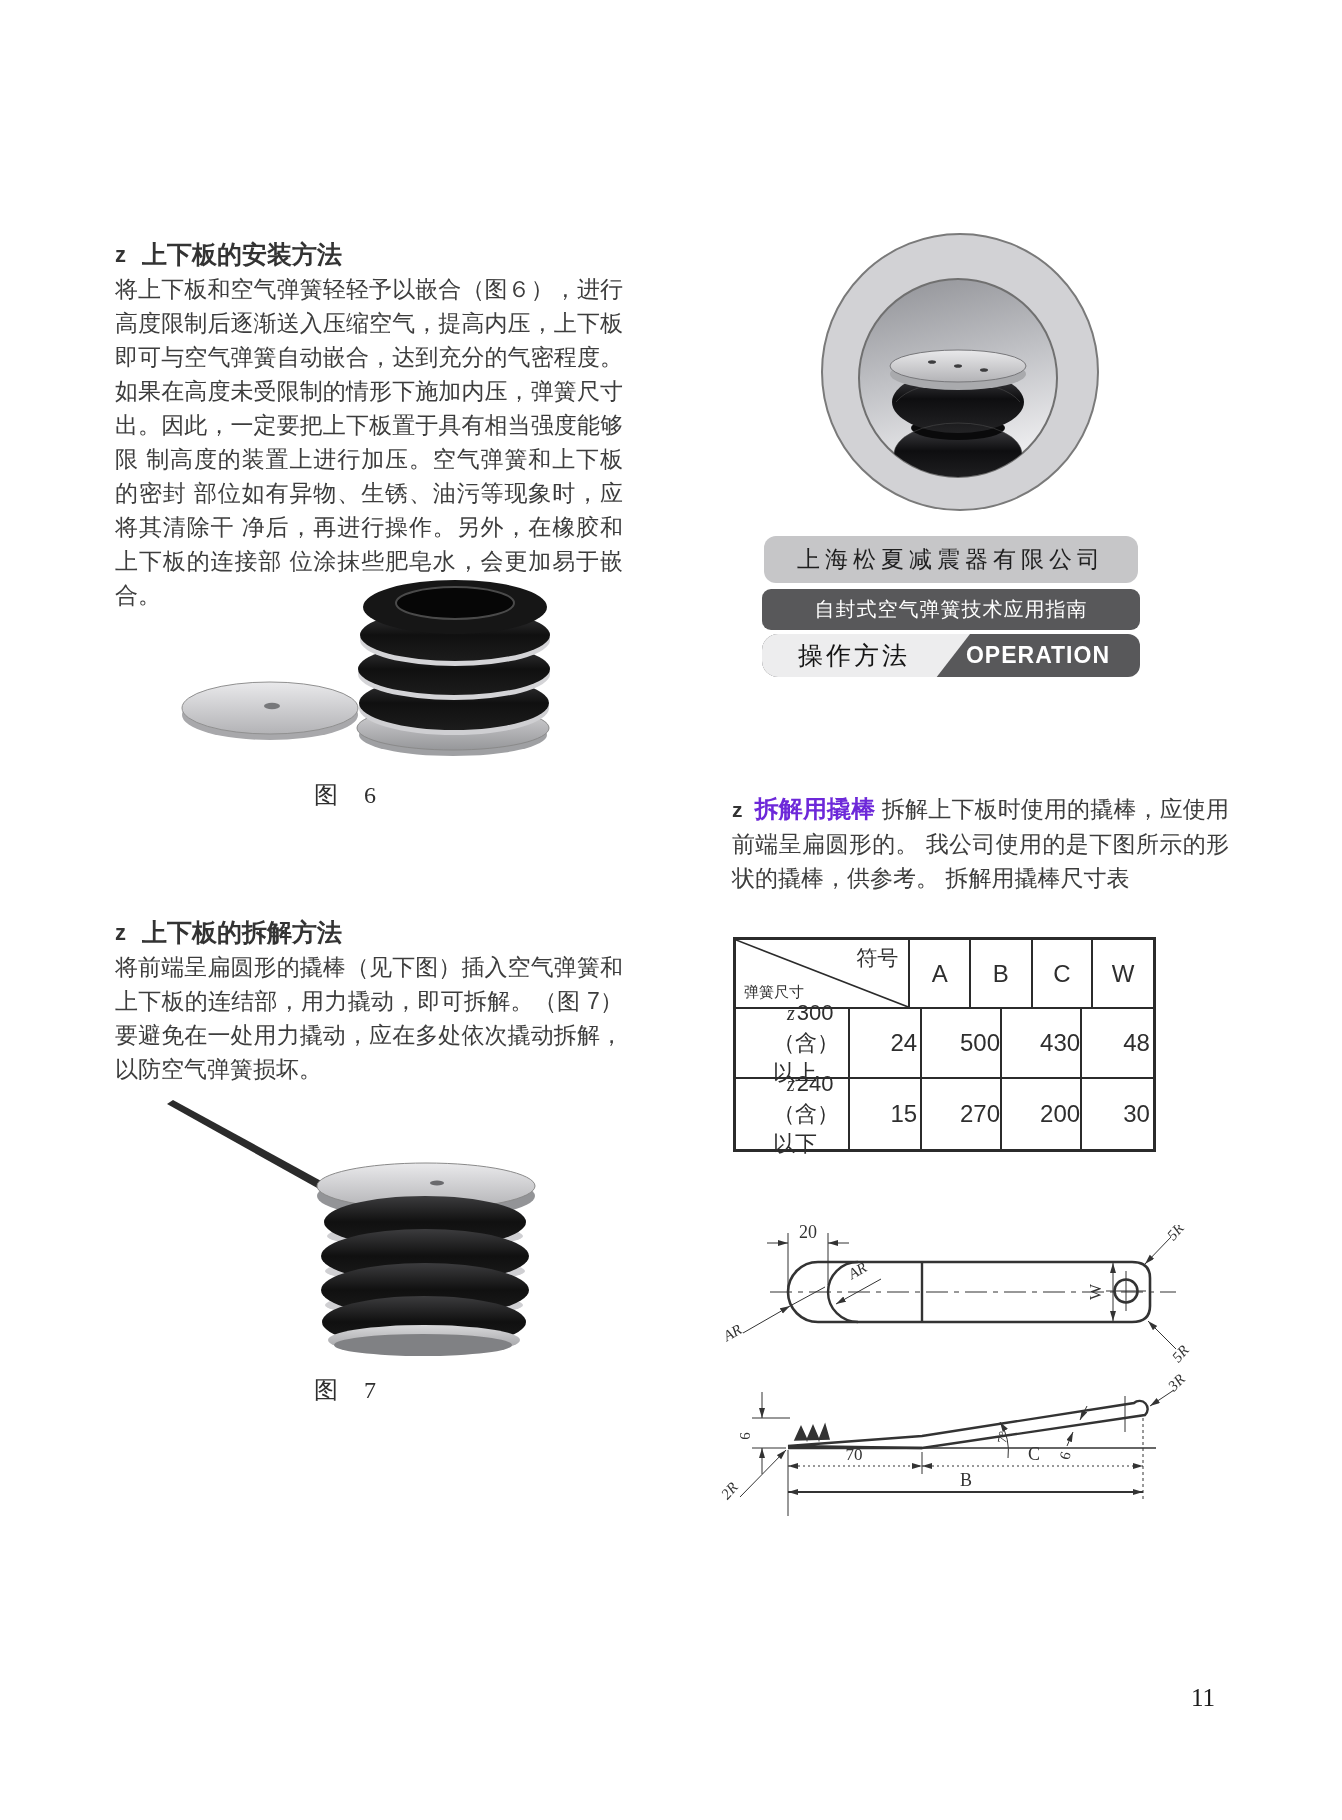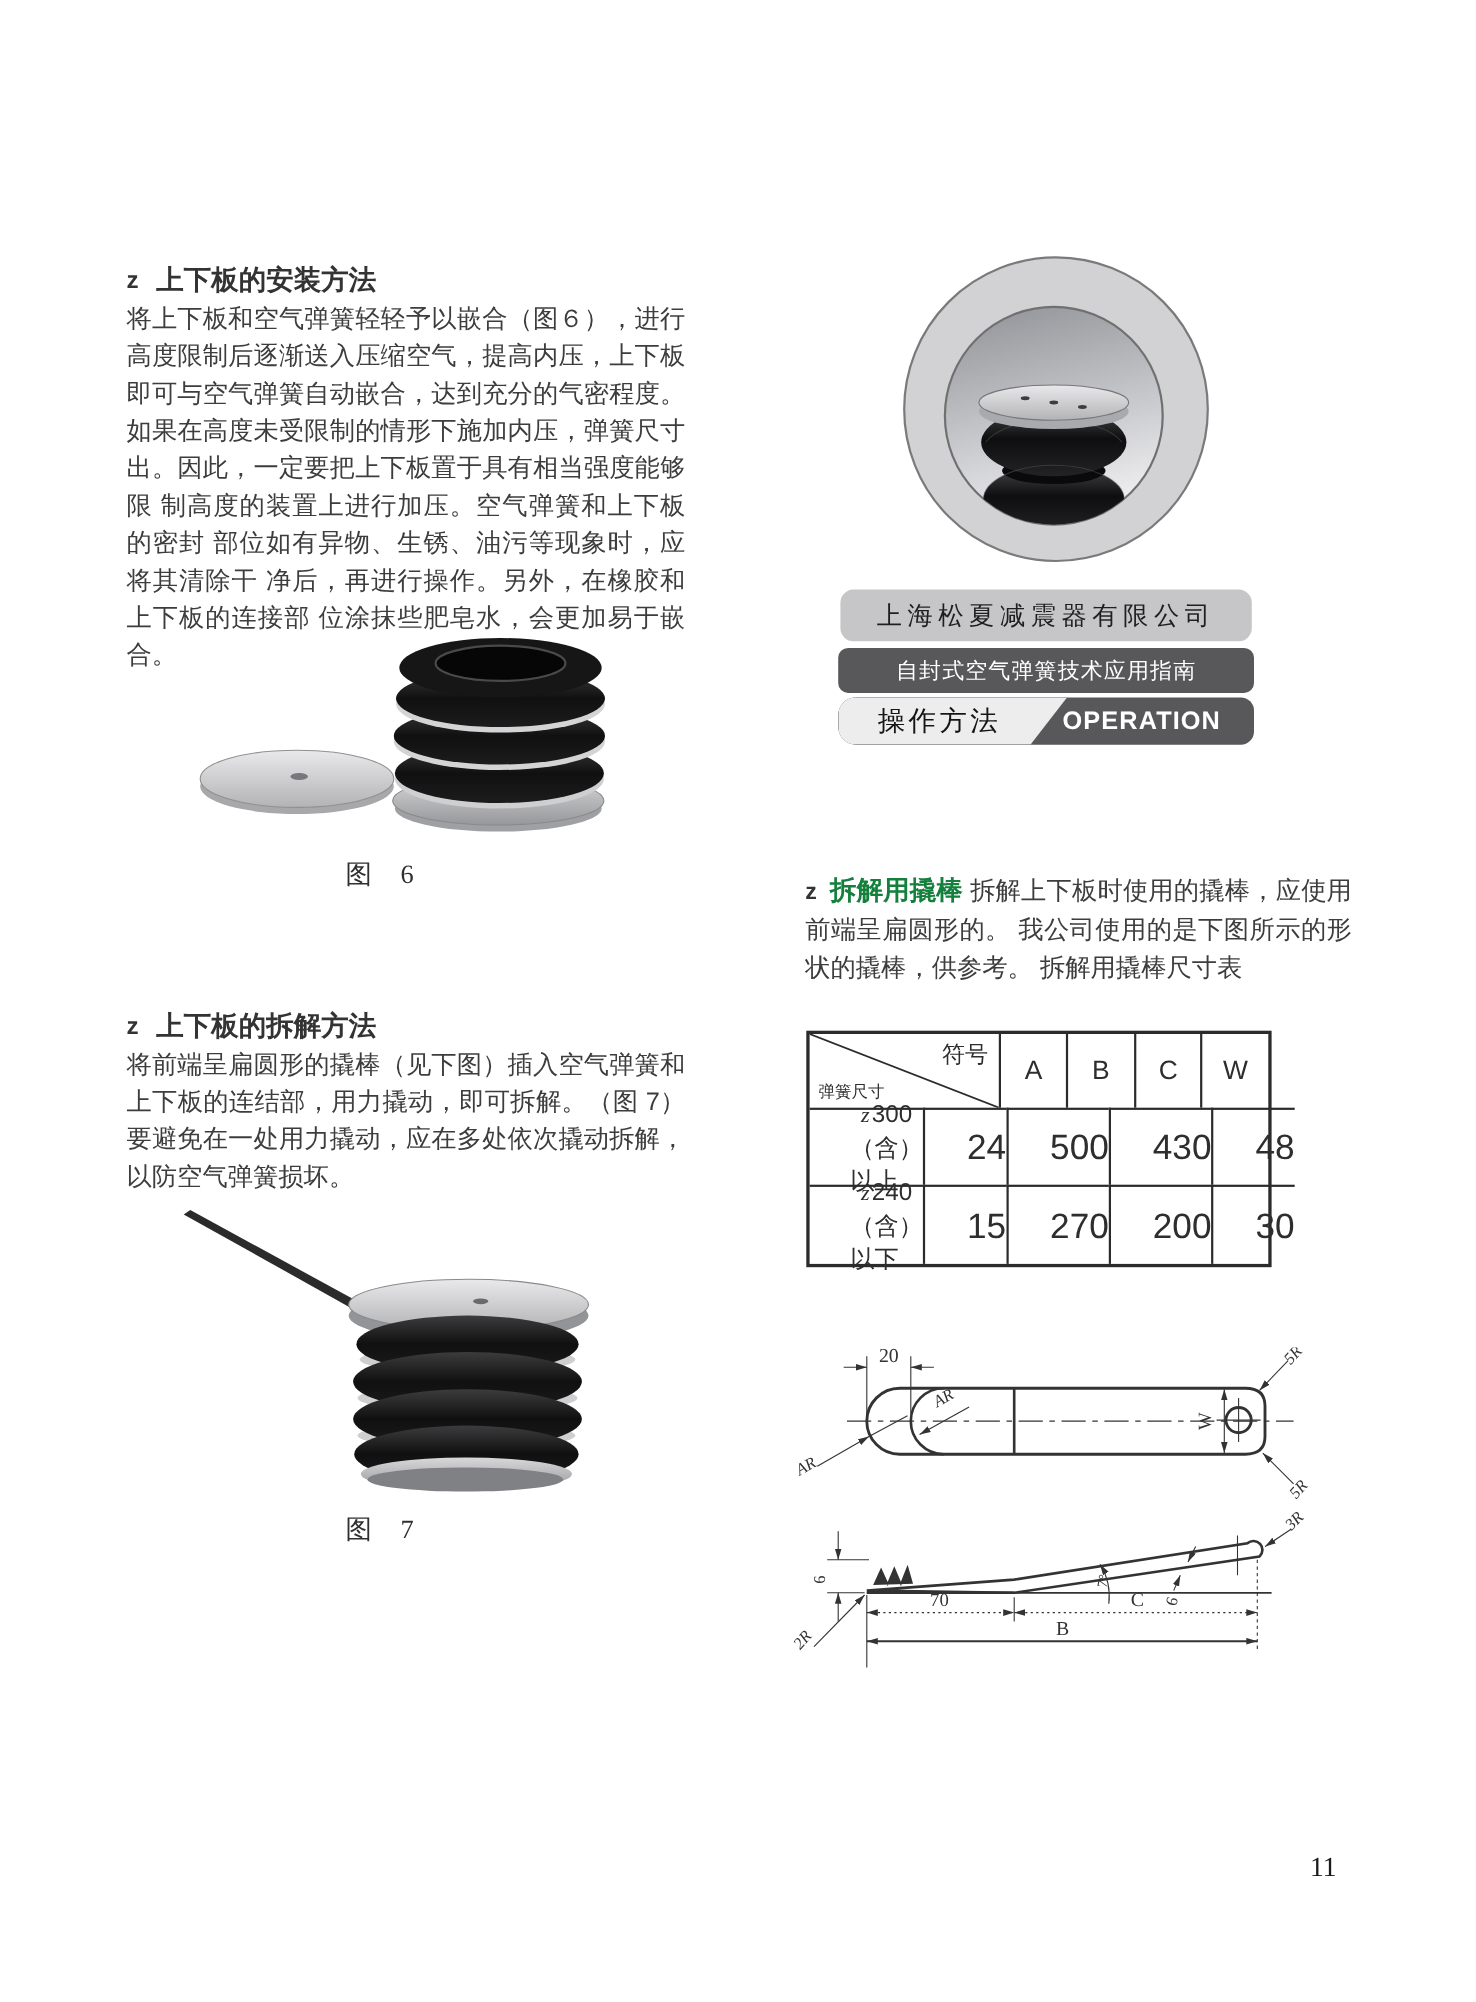--- a/index.html
+++ b/index.html
@@ -9,21 +9,21 @@
     overflow:hidden;
   }
   .abs{position:absolute;}
 
   
   .sec-head{display:flex;align-items:baseline;font-weight:600;color:#333;font-size:25px;}
   .sec-head .bullet{font-size:22px;font-weight:600;margin-right:16px;transform:translateY(-1px);}
 
   
   .body-text{font-size:23px;line-height:34px;text-align:justify;color:#3d3d3d;margin:0;}
-  .lead-strong{font-weight:600;font-size:24px;color:#15803d;}
+  .lead-strong{font-weight:600;font-size:24px;color:#6d28d9;}
   .lead-bullet{font-size:21px;font-weight:600;color:#333;margin-right:12px;}
 
   
   .fig-cap{font-family:"Liberation Serif","DejaVu Serif",serif;font-size:24px;color:#2f2f2f;
     text-align:center;letter-spacing:10px;}
 
   
   .banner1{background:#c6c6c8;border-radius:12px;display:flex;align-items:center;justify-content:center;
     font-family:"Liberation Serif","DejaVu Serif",serif;font-size:23px;color:#1f1f1f;letter-spacing:5px;}
   .banner2{background:#58585a;border-radius:9px;display:flex;align-items:center;justify-content:center;
@@ -42,21 +42,21 @@
   .t-cell{border-left:2px solid #2b2b2b;display:flex;align-items:center;justify-content:center;
     color:#2e2e2e;}
   .t-cell.first{border-left:none;padding-left:37px;}
   .t-row + .t-row .t-cell{border-top:2px solid #2b2b2b;}
   .t-head .t-cell{font-size:24px;}
   .t-corner{position:relative;width:152px;}
   .t-corner .lab-top{position:absolute;top:4px;right:10px;font-size:21px;color:#2e2e2e;}
   .t-corner .lab-bot{position:absolute;bottom:5px;left:8px;font-size:15px;color:#2e2e2e;}
   .t-corner svg{position:absolute;inset:0;width:100%;height:100%;}
   .w-a{width:66px;}.w-b{width:67px;}.w-c{width:66px;}.w-w{width:67px;}
-  .t-val{font-size:32px;padding-left:38px;}
+  .t-val{font-size:24px;padding-left:38px;}
   .row-label{flex-direction:column;line-height:30px;font-size:22px;}
   .row-label .dia{font-family:"Liberation Serif","DejaVu Serif",serif;font-style:italic;font-size:20px;margin-right:2px;}
 
   
   .page-num{font-family:"Liberation Serif","DejaVu Serif",serif;font-size:25px;color:#1a1a1a;text-align:center;}
 
   
   .dwg text{font-family:"Liberation Serif","DejaVu Serif",serif;fill:#333;}
   .dwg .rlab{font-style:italic;}
   .dwg line,.dwg path,.dwg circle,.dwg polyline{vector-effect:non-scaling-stroke;}

